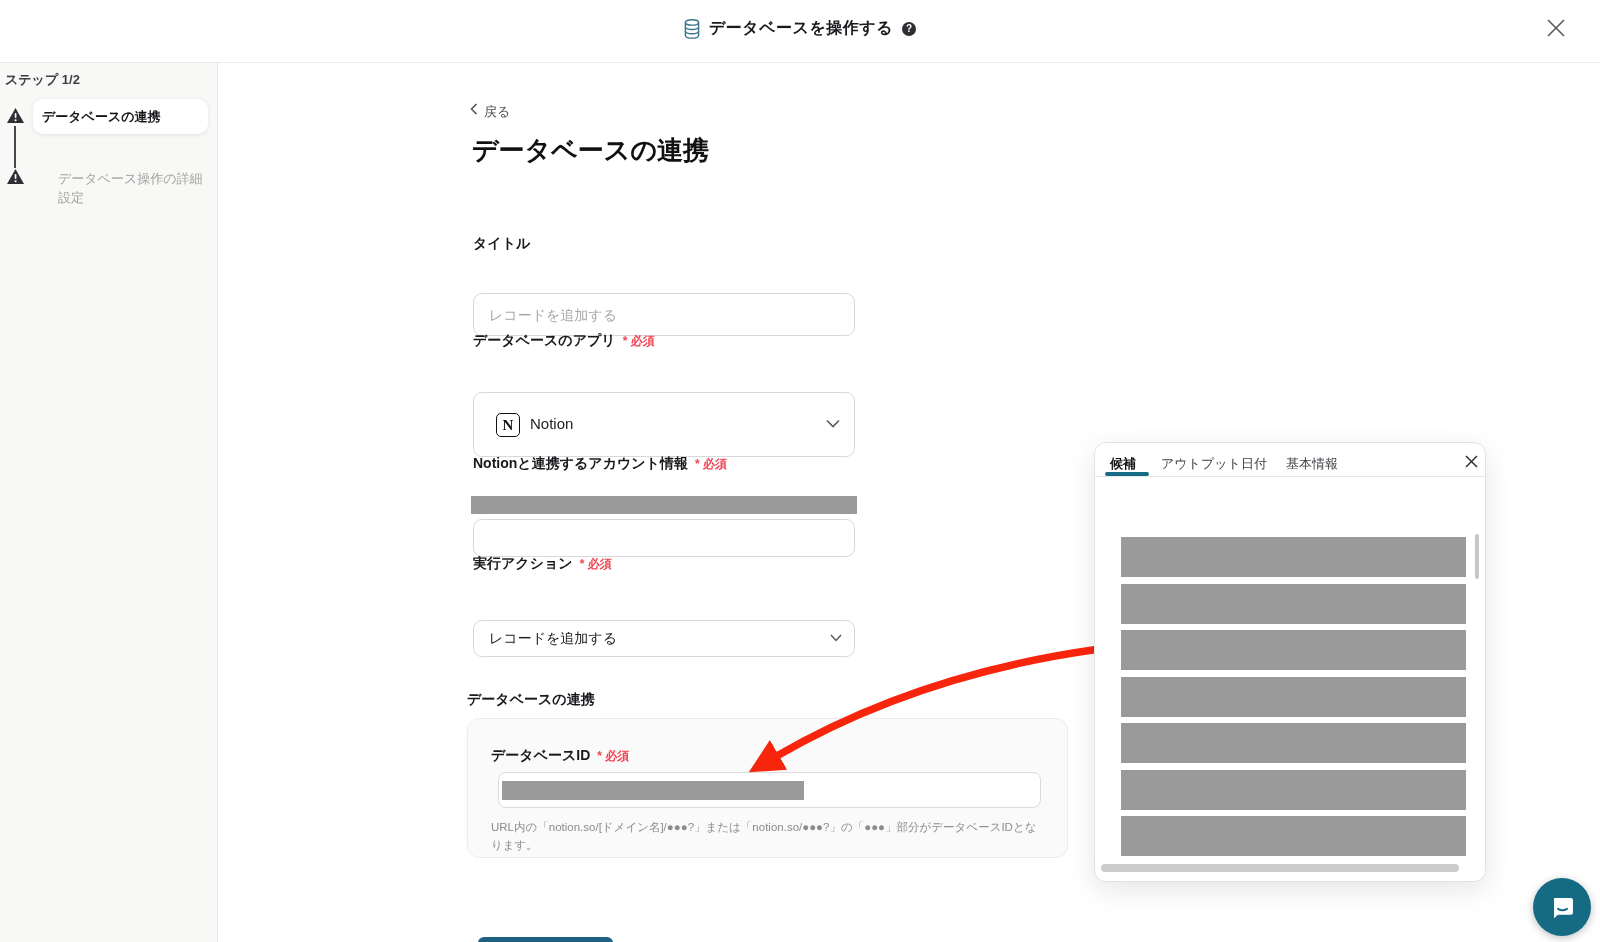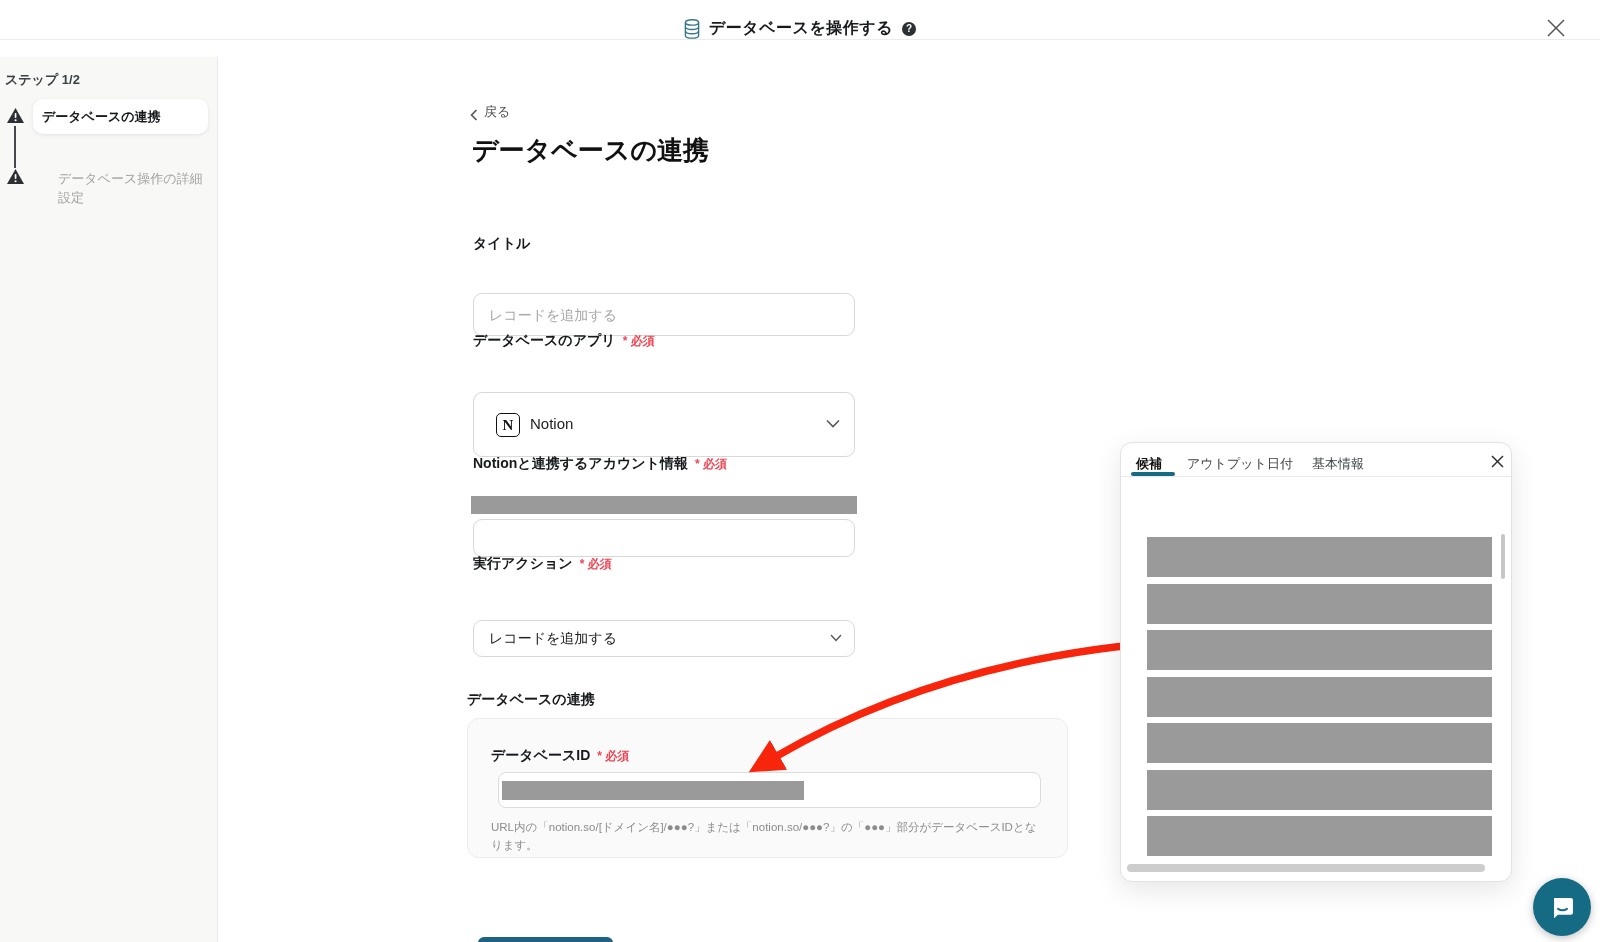--- a/index.html
+++ b/index.html
@@ -1,21 +1,21 @@
 <!DOCTYPE html>
 <html><head>
 <meta charset="utf-8">
 <style>
   * { margin:0; padding:0; box-sizing:border-box; }
   html,body { width:1600px; height:942px; background:#fff;
     font-family:"Liberation Sans","DejaVu Sans",sans-serif; color:#1b1b1b; }
   .screen { position:relative; width:1600px; height:942px; overflow:hidden; background:#fff; }
 
   
-  .top-header { position:absolute; left:0; top:0; width:1600px; height:40px; background:#fff;
+  .top-header { position:absolute; left:0; top:0; width:1600px; height:63px; background:#fff;
     border-bottom:1px solid #ececec; z-index:20; }
   .top-header .title-wrap { position:absolute; left:0; right:0; top:0; height:57px;
     display:flex; align-items:center; justify-content:center; gap:9px; }
   .top-title { font-size:16px; font-weight:700; letter-spacing:.5px; color:#17191c; }
   .help-circle { width:14px; height:14px; border-radius:50%; background:#2c2f33; color:#fff;
     font-size:10px; font-weight:700; display:flex; align-items:center; justify-content:center; }
   .modal-close { position:absolute; right:33px; top:17px; width:22px; height:22px; cursor:pointer; }
 
   
   .sidebar { position:absolute; left:0; top:57px; width:218px; height:885px;
@@ -26,21 +26,21 @@
   .step-connector { position:absolute; left:14px; top:69px; width:2px; height:42px; background:#45484c; }
   .step-card { position:absolute; left:33px; top:42px; width:175px; height:35px; background:#fff;
     border-radius:10px; box-shadow:0 1px 4px rgba(0,0,0,.09); display:flex; align-items:center;
     padding-left:9px; cursor:pointer; }
   .step-card span { font-size:13px; font-weight:700; color:#17191c; }
   .step-2-label { position:absolute; left:40px; top:113px; width:152px; font-size:13px;
     line-height:1.45; color:#a1a1a1; cursor:pointer;margin-left:18px; }
 
   
   .main { position:absolute; left:218px; top:57px; width:1382px; height:885px; background:#fff; }
-  .back-link { position:absolute; left:252px; top:46px; display:flex; align-items:flex-end; gap:6px;
+  .back-link { position:absolute; left:252px; top:46px; display:flex; align-items:flex-start; gap:6px;
     font-size:13px; color:#4f4f4f; cursor:pointer; }
   .page-heading { position:absolute; left:254px; top:76px; font-size:26px; font-weight:700; color:#111; }
 
   .field-label { position:absolute; font-size:14px; font-weight:700; color:#17191c; }
   .req { color:#ef4452; font-size:12px; font-weight:700; margin-left:7px; }
 
   .text-input { position:absolute; background:#fff; border:1px solid #d8d8d8; border-radius:9px;margin-top:32px; }
   .input-title { left:255px; top:204px; width:382px; height:43px; font-size:14px; padding:0 15px;
     color:#222; font-family:inherit; }
   .input-title::placeholder { color:#a8a8a8; opacity:1; }
@@ -71,21 +71,21 @@
     color:#8c8c8c; }
 
   .bottom-button { position:absolute; left:260px; top:880px; width:135px; height:10px;
     background:#1e6180; border-radius:6px 6px 0 0; cursor:pointer; }
 
   
   .arrow-layer { position:absolute; left:0; top:0; width:1600px; height:942px; z-index:8;
     pointer-events:none; }
 
   
-  .panel { position:absolute; left:1120px; top:442px; width:392px; height:440px; background:#fff;
+  .panel { position:absolute; left:1094px; top:442px; width:392px; height:440px; background:#fff;
     border:1px solid #e2e2e2; border-radius:12px; box-shadow:0 8px 28px rgba(0,0,0,.10); z-index:10;padding-left:39px; }
   .panel-tabs { position:absolute; left:0; top:0; width:100%; height:34px; border-bottom:1px solid #e8e8e8; }
   .tab { position:absolute; top:12px; font-size:13px; color:#3e4146; cursor:pointer; white-space:nowrap; }
   .tab-0 { left:15px; font-weight:700; color:#111; }
   .tab-1 { left:66px; }
   .tab-2 { left:146px; }
   .tab-3 { left:191px; }
   .tab-underline { position:absolute; left:10px; top:29px; width:44px; height:4px; border-radius:3px;
     background:#156b83; }
   .panel-close { position:absolute; right:6px; top:11px; width:15px; height:15px; cursor:pointer; }

